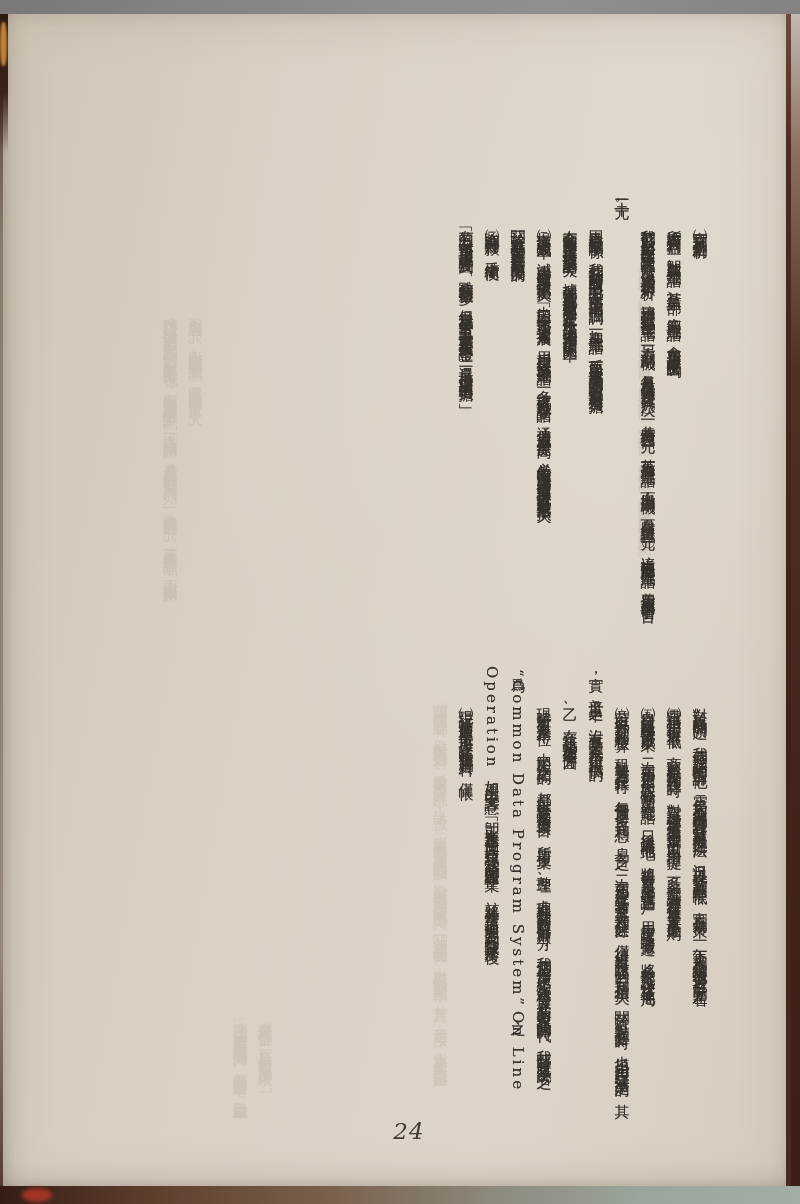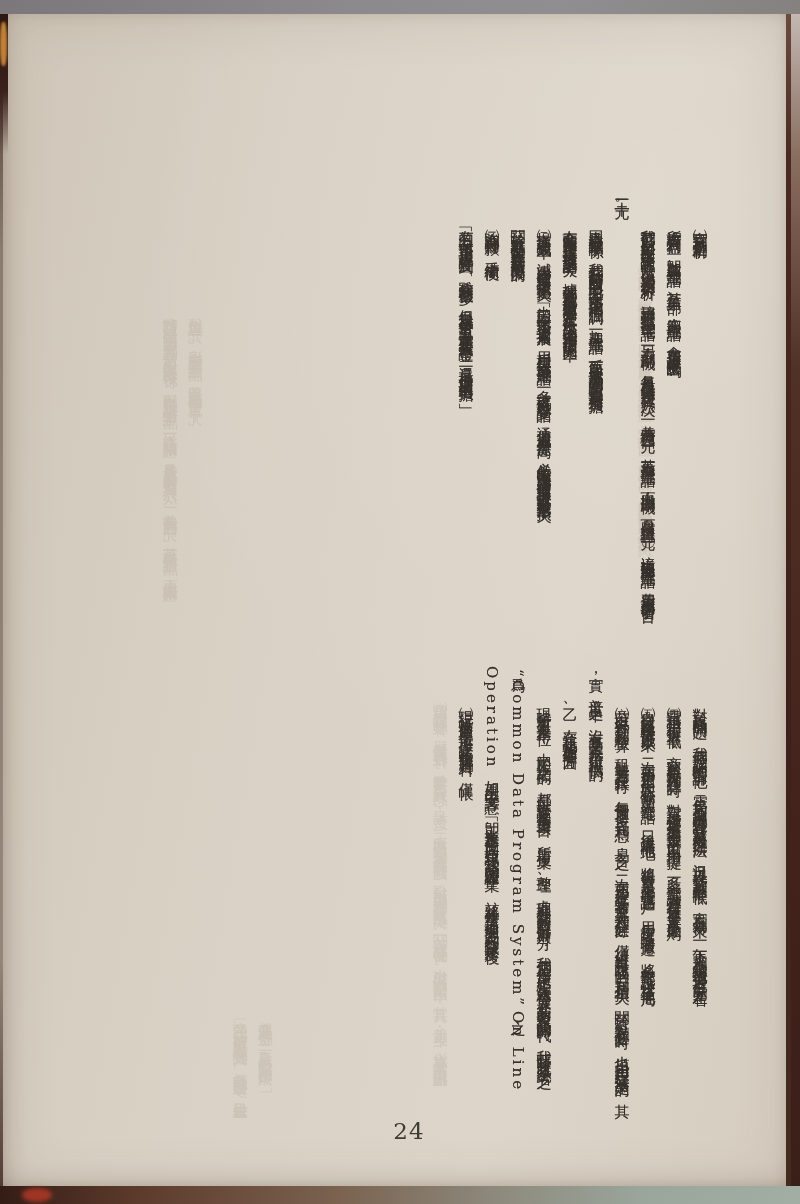--- a/index.html
+++ b/index.html
@@ -62,21 +62,21 @@
     font-size:15px; line-height:25px; letter-spacing:2px;
     color:#6b564a; opacity:.11; filter:blur(.7px);
     transform:scaleX(-1); pointer-events:none;
   }
   .ghost-1{top:238px;right:100px;width:58px;height:388px;}
   .ghost-2{top:292px;left:158px;width:56px;height:296px;}
   .ghost-3{top:676px;left:428px;width:124px;height:396px;}
   .ghost-4{top:996px;left:228px;width:72px;height:108px;}
   .page-number{
     position:absolute;left:374px;top:1104px;width:70px;
-    text-align:center;font-size:23px;letter-spacing:1px;color:#403a34;
+    text-align:center;font-size:23px;letter-spacing:1px;color:#403a34;font-style:italic;
   }
 </style>
 </head>
 <body>
 
 <div class="photo">
 
   <div class="desk-top"></div>
 
   <div class="page">

